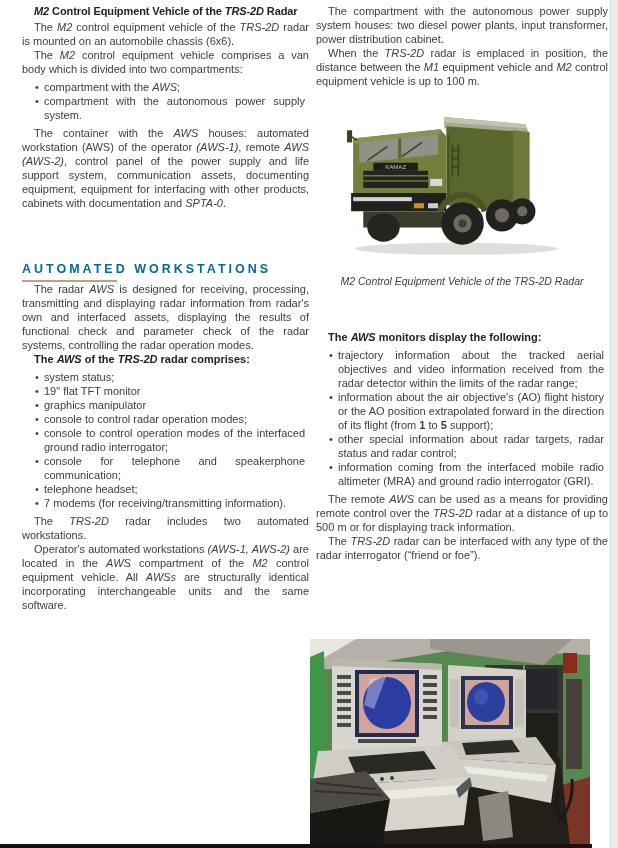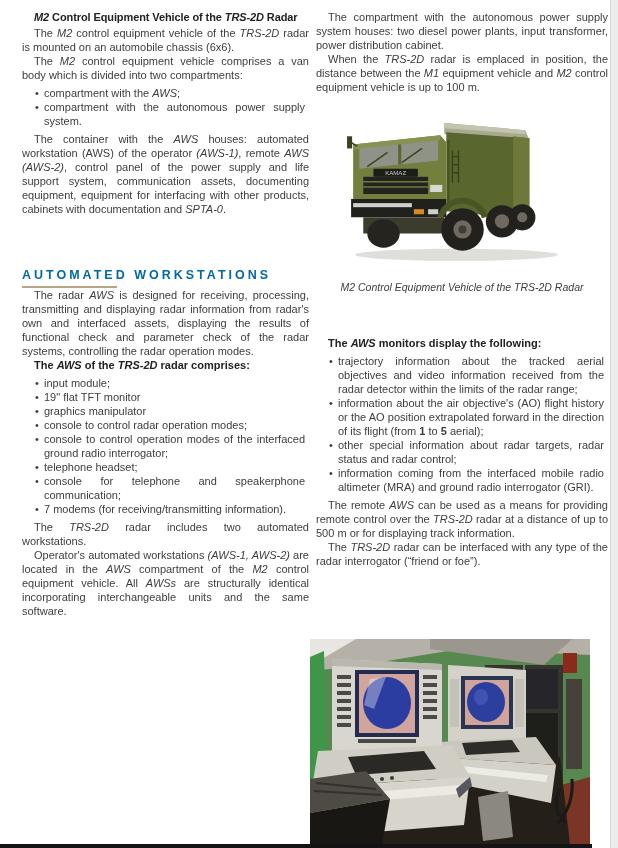--- a/index.html
+++ b/index.html
@@ -4,21 +4,21 @@
 <style>
   html,body { margin:0; padding:0; background:#fff; }
   .page {
     position:relative; width:618px; height:848px; background:#ffffff;
     font-family:"Liberation Sans", sans-serif; color:#3d3d3d; overflow:hidden;
   }
   .edge-right { position:absolute; top:0; right:0; width:7px; height:848px;
     background:#ececec; border-left:1px solid #d8d8d8; }
   .bottom-rule { position:absolute; left:0; bottom:0; width:592px; height:4px; background:#141414; }
 
-  .col { position:absolute; top:10px; font-size:11px; line-height:14px; }
+  .col { position:absolute; top:4px; font-size:11px; line-height:14px; }
   .col-left  { left:22px;  width:287px; }
   .col-right { left:316px; width:292px; }
 
   .doc-title { font-weight:bold; color:#222; text-indent:12px; font-size:11px; letter-spacing:-0.1px; }
   p.para { margin:0; text-indent:12px; text-align:justify; }
   .gap14 { margin-top:14px; }
   .gap16 { margin-top:16px; }
 
   ul.blist { list-style:none; margin:4px; padding:0 0 0 9px; }
   ul.blist li { position:relative; padding-left:9px; text-align:justify; }
@@ -53,27 +53,27 @@
       <li><span>compartment with the autonomous power supply system.</span></li>
     </ul>
     <p class="para gap14"><span>The container with the </span><span class="i">AWS</span><span> houses: automated workstation (AWS) of the operator </span><span class="i">(AWS-1)</span><span>, remote </span><span class="i">AWS (AWS-2)</span><span>, control panel of the power supply and life support system, communication assets, documenting equipment, equipment for interfacing with other products, cabinets with documentation and </span><span class="i">SPTA-0</span><span>.</span></p>
 
     <div class="section-heading">AUTOMATED WORKSTATIONS</div>
     <div class="section-underline"></div>
 
     <p class="para gap14"><span>The radar </span><span class="i">AWS</span><span> is designed for receiving, processing, transmitting and displaying radar information from radar's own and interfaced assets, displaying the results of functional check and parameter check of the radar systems, controlling the radar operation modes.</span></p>
     <p class="bold-line gap14"><span>The </span><span class="i">AWS</span><span> of the </span><span class="i">TRS-2D</span><span> radar comprises:</span></p>
     <ul class="blist">
-      <li><span>input module;</span></li>
+      <li><span>system status;</span></li>
       <li><span>19" flat TFT monitor</span></li>
       <li><span>graphics manipulator</span></li>
       <li><span>console to control radar operation modes;</span></li>
       <li><span>console to control operation modes of the interfaced ground radio interrogator;</span></li>
+      <li><span>console for telephone and speakerphone communication;</span></li>
       <li><span>telephone headset;</span></li>
-      <li><span>console for telephone and speakerphone communication;</span></li>
       <li><span>7 modems (for receiving/transmitting information).</span></li>
     </ul>
     <p class="para gap16"><span>The </span><span class="i">TRS-2D</span><span> radar includes two automated workstations.</span></p>
     <p class="para"><span>Operator's automated workstations </span><span class="i">(AWS-1, AWS-2)</span><span> are located in the </span><span class="i">AWS</span><span> compartment of the </span><span class="i">M2</span><span> control equipment vehicle. All </span><span class="i">AWSs</span><span> are structurally identical incorporating interchangeable units and the same software.</span></p>
   </div>
 
   <div class="col col-right">
     <p class="para"><span>The compartment with the autonomous power supply system houses: two diesel power plants, input transformer, power distribution cabinet.</span></p>
     <p class="para"><span>When the </span><span class="i">TRS-2D</span><span> radar is emplaced in position, the distance between the </span><span class="i">M1</span><span> equipment vehicle and </span><span class="i">M2</span><span> control equipment vehicle is up to 100 m.</span></p>
 
@@ -130,21 +130,21 @@
             <circle cx="177" cy="96" r="5" fill="#6e6a60"></circle>
         </g>
         <path d="M96,96 a23,23 0 0 1 44,0" fill="none" stroke="#4a5526" stroke-width="6"></path>
       </svg>
       <div class="truck-caption">M2 Control Equipment Vehicle of the TRS-2D Radar</div>
     </div>
 
     <p class="bold-line" style="margin-top:42px"><span>The </span><span class="i">AWS</span><span> monitors display the following:</span></p>
     <ul class="blist">
       <li><span>trajectory information about the tracked aerial objectives and video information received from the radar detector within the limits of the radar range;</span></li>
-      <li><span>information about the air objective's (AO) flight history or the AO position extrapolated forward in the direction of its flight (from </span><span class="b">1</span><span> to </span><span class="b">5</span><span> aerial);</span></li>
+      <li><span>information about the air objective's (AO) flight history or the AO position extrapolated forward in the direction of its flight (from </span><span class="b">1</span><span> to </span><span class="b">5</span><span> support);</span></li>
       <li><span>other special information about radar targets, radar status and radar control;</span></li>
       <li><span>information coming from the interfaced mobile radio altimeter (MRA) and ground radio interrogator (GRI).</span></li>
     </ul>
     <p class="para gap16"><span>The remote </span><span class="i">AWS</span><span> can be used as a means for providing remote control over the </span><span class="i">TRS-2D</span><span> radar at a distance of up to 500 m or for displaying track information.</span></p>
     <p class="para"><span>The </span><span class="i">TRS-2D</span><span> radar can be interfaced with any type of the radar interrogator (“friend or foe”).</span></p>
   </div>
 
   <div class="aws-photo-wrap">
     <svg viewBox="0 0 280 206" width="280" height="206">
 

